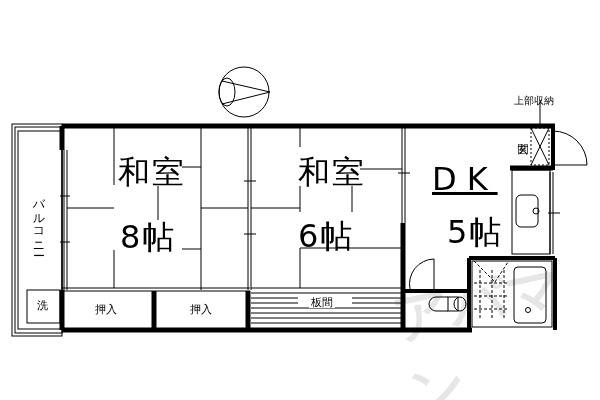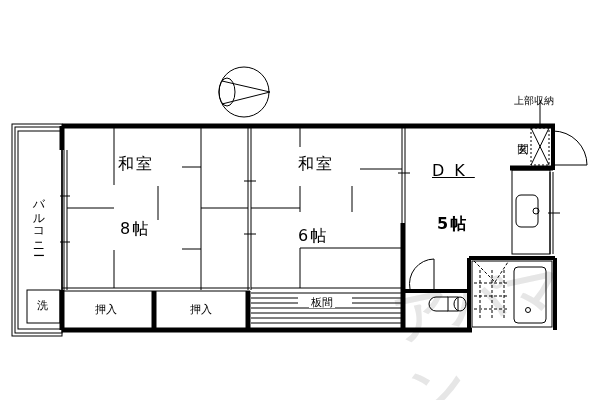--- a/index.html
+++ b/index.html
@@ -1,19 +1,19 @@
 <!DOCTYPE html>
 <html><head>
 <meta charset="utf-8">
 <style>
   html, body { margin:0; padding:0; background:#ffffff; }
   body { width:600px; height:400px; position:relative; overflow:hidden; font-family:"DejaVu Sans", sans-serif; }
   #plan { position:absolute; left:0; top:0; width:600px; height:400px; }
   .lbl { position:absolute; color:#000; white-space:nowrap; line-height:1; }
-  .room { font-size:16px; letter-spacing:2px; }
+  .room { font-size:32px; letter-spacing:2px; }
   .small { font-size:11px; }
   .vert { writing-mode:vertical-rl; font-size:12px; letter-spacing:1px; }
   .wm { position:absolute; color:#e6e6e6; font-size:56px; font-weight:bold; transform:rotate(-12deg); }
 </style>
 </head>
 <body>
 
 <div class="wm" style="left:400px;top:262px;">アパマン</div>
 
 <svg id="plan" viewBox="0 0 600 400" xmlns="http://www.w3.org/2000/svg">
@@ -126,24 +126,24 @@
     <rect x="472" y="261" width="80" height="66" stroke-width="1"></rect>
     <rect x="514" y="267" width="32" height="56" rx="4" stroke-width="1"></rect>
     <circle cx="528" cy="310" r="2.5" stroke-width="1"></circle>
   </g>
 </svg>
 
 <div class="lbl room" style="left:118px;top:156px;">和室</div>
 <div class="lbl room" style="left:120px;top:221px;text-align:right;">8帖</div>
 
 <div class="lbl room" style="left:298px;top:156px;">和室</div>
-<div class="lbl room" style="left:298px;top:228px;text-align:center;">6帖</div>
+<div class="lbl room" style="left:298px;top:220px;text-align:center;">6帖</div>
 
 <div class="lbl room" style="left:432px;top:163px;letter-spacing:10px;text-decoration:underline;">DK</div>
-<div class="lbl room" style="left:437px;top:216px;font-weight:bold;">5帖</div>
+<div class="lbl room" style="left:447px;top:216px;">5帖</div>
 
 <div class="lbl vert" style="left:33px;top:190px;">バルコニー</div>
 <div class="lbl small" style="left:37px;top:300px;">洗</div>
 <div class="lbl small" style="left:95px;top:304px;">押入</div>
 <div class="lbl small" style="left:190px;top:304px;">押入</div>
 <div class="lbl small" style="left:309px;top:297px;background:#fff;padding:0 2px;text-align:right;">板間</div>
 <div class="lbl vert" style="left:517px;top:134px;font-size:11px;">玄関</div>
 <div class="lbl small" style="left:514px;top:96px;font-size:10px;">上部収納</div>
 
 </body></html>

